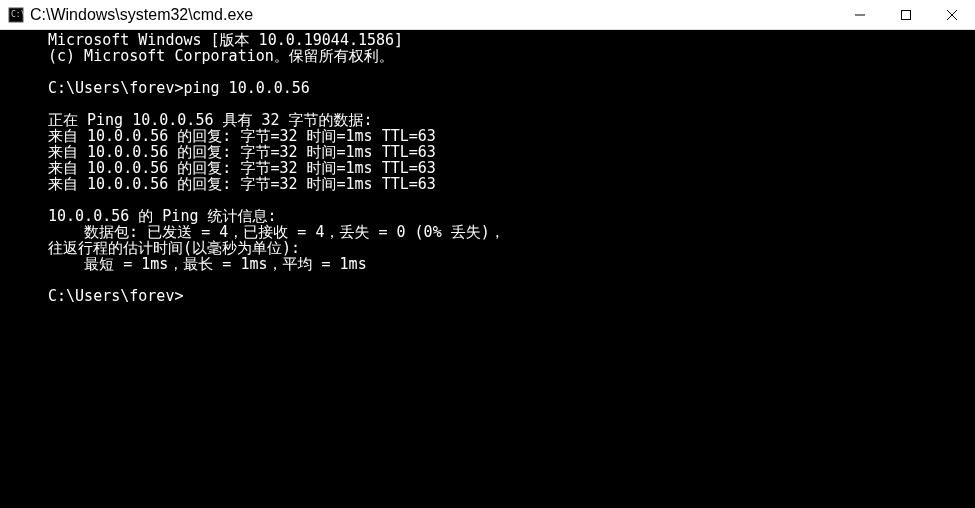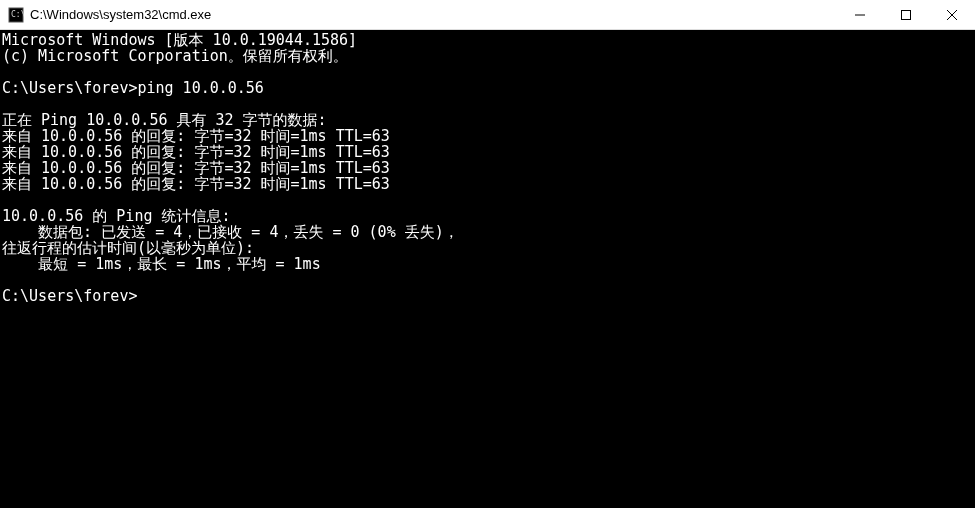--- a/index.html
+++ b/index.html
@@ -22,21 +22,21 @@
     .titlebar-icon {
       width: 16px;
       height: 16px;
       margin-left: 8px;
       margin-right: 6px;
       display: inline-flex;
       align-items: center;
       justify-content: center;
     }
     .titlebar-title {
-      font-size: 13px;
+      font-size: 16px;
       color: #000;
       font-family: "Segoe UI", Arial, sans-serif;
       flex: 1;
     }
     .titlebar-controls {
       display: flex;
       height: 100%;
     }
     .titlebar-btn {
       width: 46px;
@@ -51,20 +51,21 @@
     .terminal {
       flex: 1;
       background: #000;
       color: #fff;
       padding: 2px 0 0 2px;
       font-size: 15px;
       line-height: 16px;
       white-space: pre;
       font-family: "NSimSun", "SimSun", "Consolas", monospace;
       letter-spacing: 0;
+      margin-left: 46px;
     }
   </style>
 </head>
 <body>
 
 <div class="titlebar">
   <span class="titlebar-icon">
     <svg width="16" height="16" viewBox="0 0 16 16">
       <rect x="1" y="1" width="14" height="14" fill="#000" stroke="#555" stroke-width="1"></rect>
       <text x="3" y="10" font-size="8" fill="#ccc" font-family="monospace">C:\</text>

